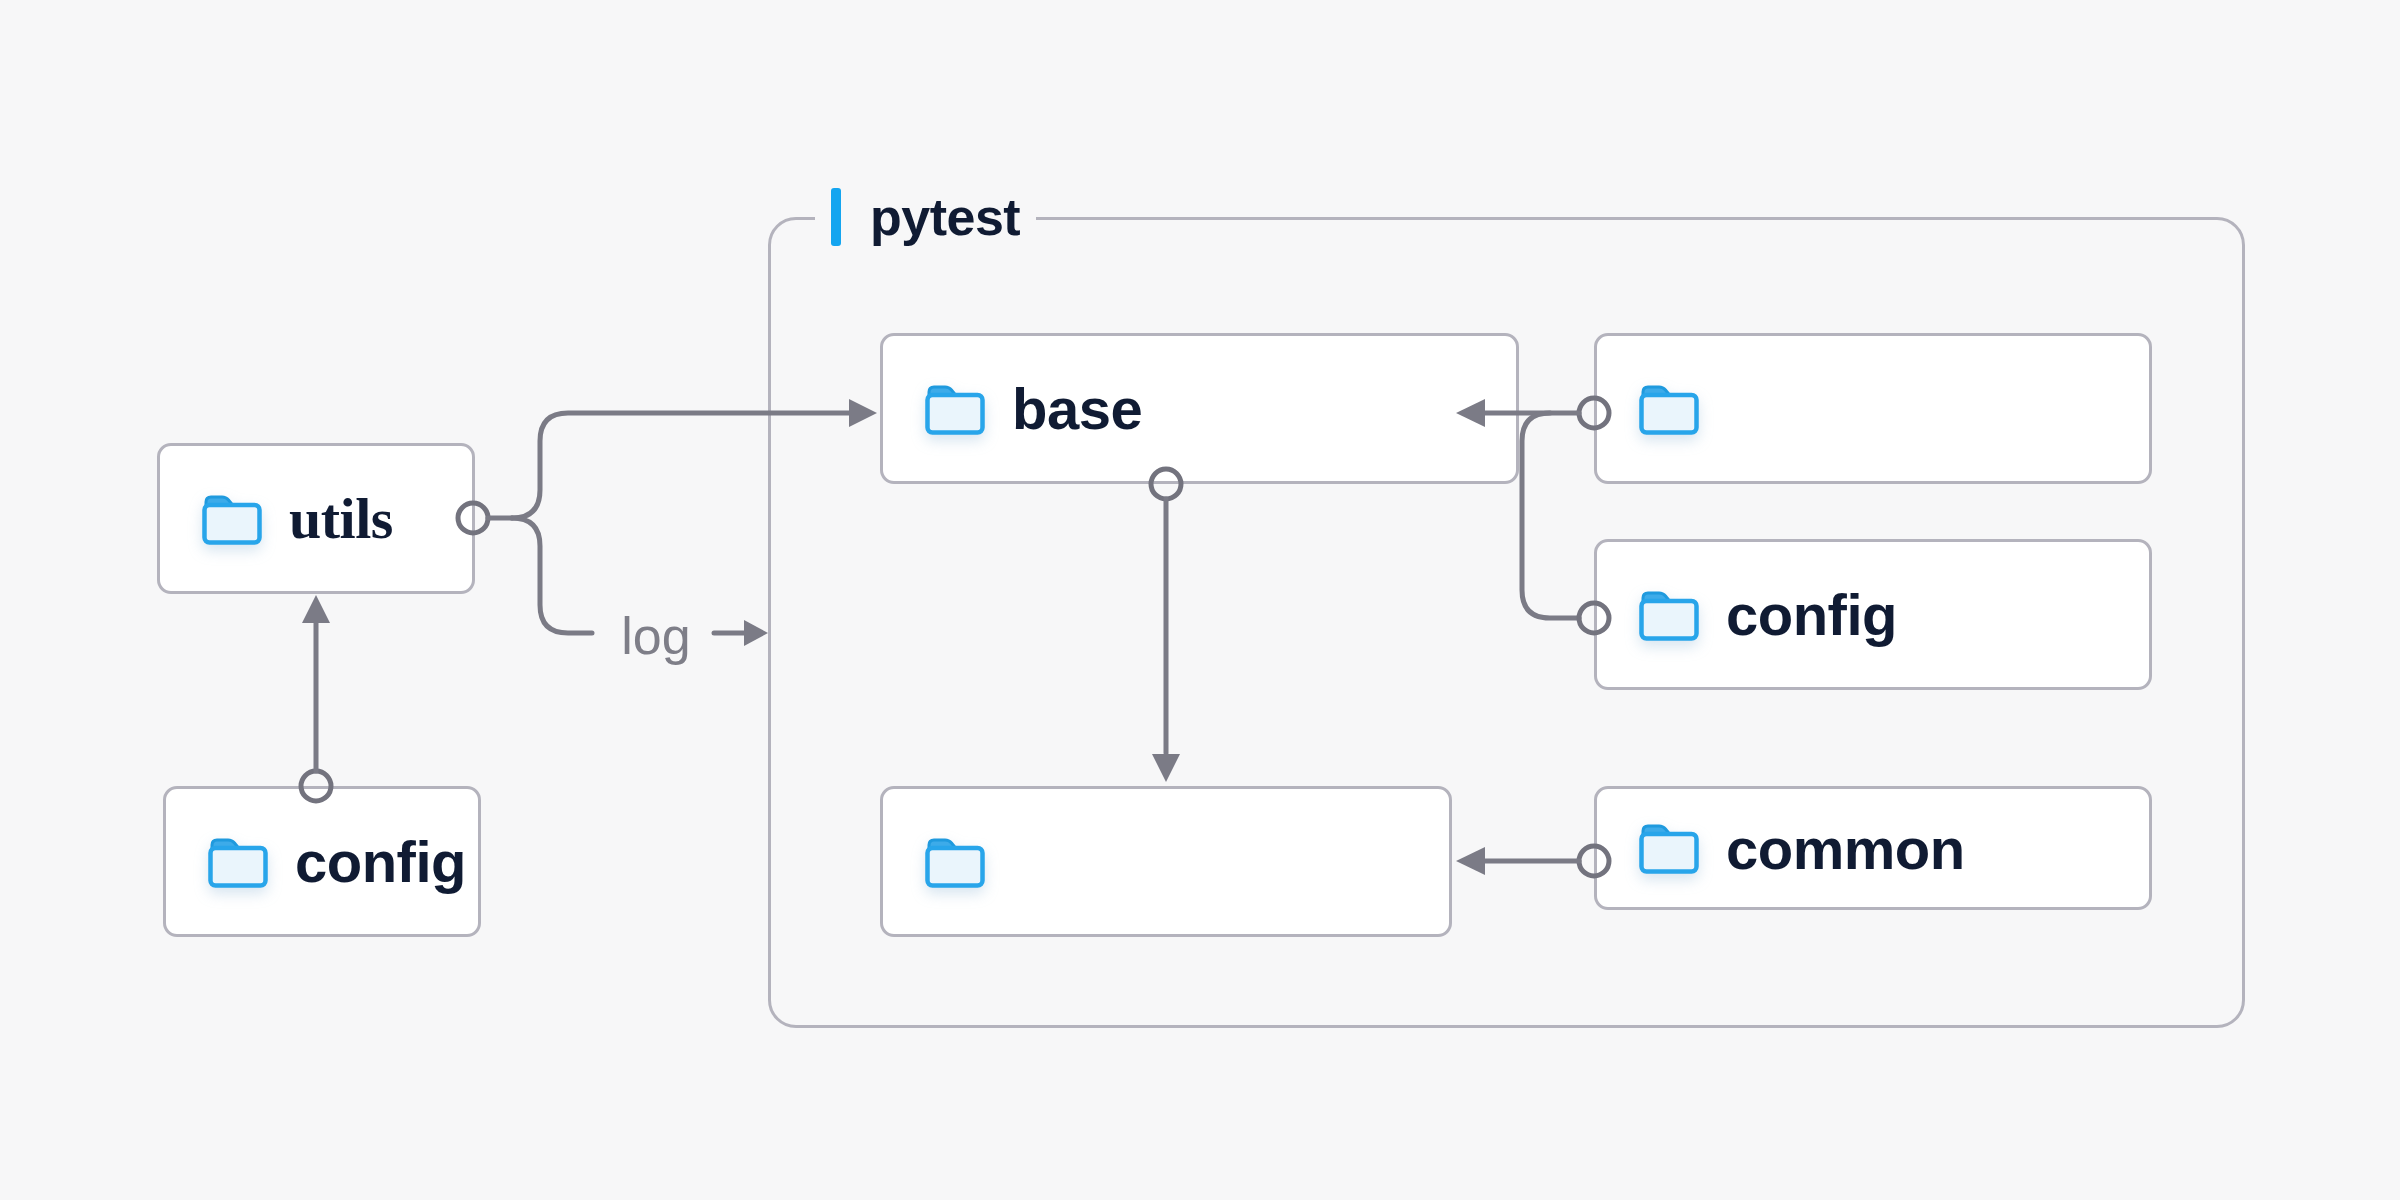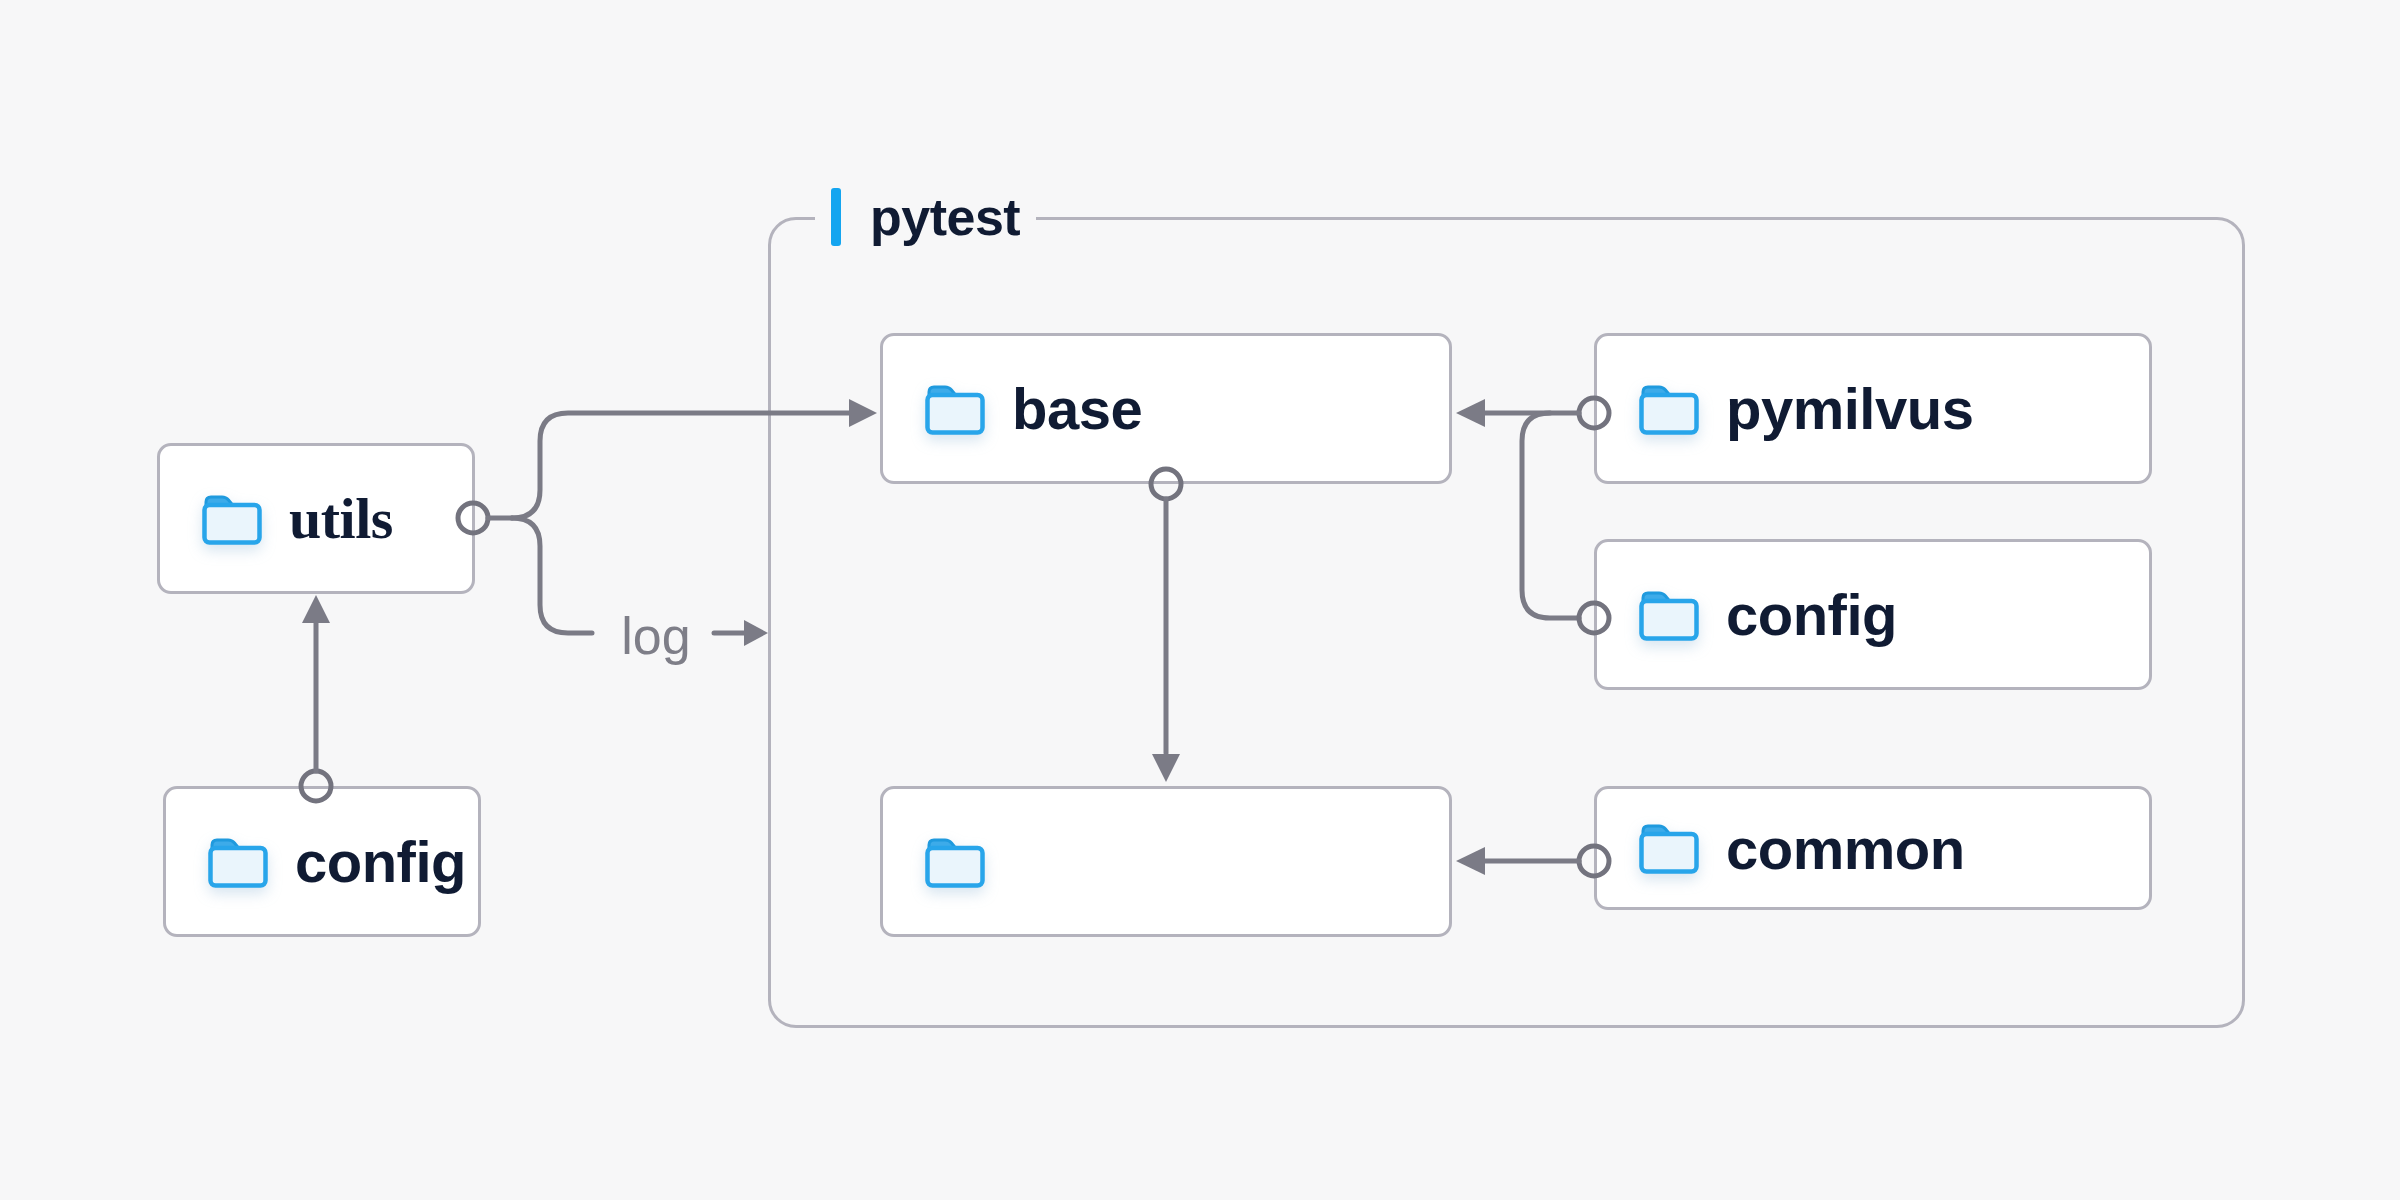--- a/index.html
+++ b/index.html
@@ -129,41 +129,40 @@
   </div>
 
   <div class="node" style="left:163px; top:786px; width:318px; height:151px;">
     <svg class="folder" width="64" height="54" viewBox="0 0 64 54">
       <path d="M6 17 V10 Q6 5 11 5 H22 Q26 5 28.5 8 L34.5 15.5 V17 Z" fill="#3dabe9" stroke="#1f9ade" stroke-width="3" stroke-linejoin="round"></path>
       <rect x="4.5" y="13" width="55" height="37.5" rx="5" fill="#eaf5fc" stroke="#28a5ea" stroke-width="4.5"></rect>
     </svg>
     <span class="nlabel">config</span>
   </div>
 
-  <div class="node" style="left:880px; top:333px; width:572px; height:151px;">
+  <div class="node" style="left:880px; top:333px; width:639px; height:151px;">
     <svg class="folder" width="64" height="54" viewBox="0 0 64 54">
       <path d="M6 17 V10 Q6 5 11 5 H22 Q26 5 28.5 8 L34.5 15.5 V17 Z" fill="#3dabe9" stroke="#1f9ade" stroke-width="3" stroke-linejoin="round"></path>
       <rect x="4.5" y="13" width="55" height="37.5" rx="5" fill="#eaf5fc" stroke="#28a5ea" stroke-width="4.5"></rect>
     </svg>
     <span class="nlabel">base</span>
   </div>
 
   <div class="node" style="left:880px; top:786px; width:572px; height:151px;">
     <svg class="folder" width="64" height="54" viewBox="0 0 64 54">
       <path d="M6 17 V10 Q6 5 11 5 H22 Q26 5 28.5 8 L34.5 15.5 V17 Z" fill="#3dabe9" stroke="#1f9ade" stroke-width="3" stroke-linejoin="round"></path>
       <rect x="4.5" y="13" width="55" height="37.5" rx="5" fill="#eaf5fc" stroke="#28a5ea" stroke-width="4.5"></rect>
     </svg>
   </div>
 
   <div class="node" style="left:1594px; top:333px; width:558px; height:151px;">
     <svg class="folder" width="64" height="54" viewBox="0 0 64 54">
       <path d="M6 17 V10 Q6 5 11 5 H22 Q26 5 28.5 8 L34.5 15.5 V17 Z" fill="#3dabe9" stroke="#1f9ade" stroke-width="3" stroke-linejoin="round"></path>
       <rect x="4.5" y="13" width="55" height="37.5" rx="5" fill="#eaf5fc" stroke="#28a5ea" stroke-width="4.5"></rect>
     </svg>
-    <span class="nlabel">pymilvus</span>
   </div>
 
   <div class="node" style="left:1594px; top:539px; width:558px; height:151px;">
     <svg class="folder" width="64" height="54" viewBox="0 0 64 54">
       <path d="M6 17 V10 Q6 5 11 5 H22 Q26 5 28.5 8 L34.5 15.5 V17 Z" fill="#3dabe9" stroke="#1f9ade" stroke-width="3" stroke-linejoin="round"></path>
       <rect x="4.5" y="13" width="55" height="37.5" rx="5" fill="#eaf5fc" stroke="#28a5ea" stroke-width="4.5"></rect>
     </svg>
     <span class="nlabel">config</span>
   </div>
 

